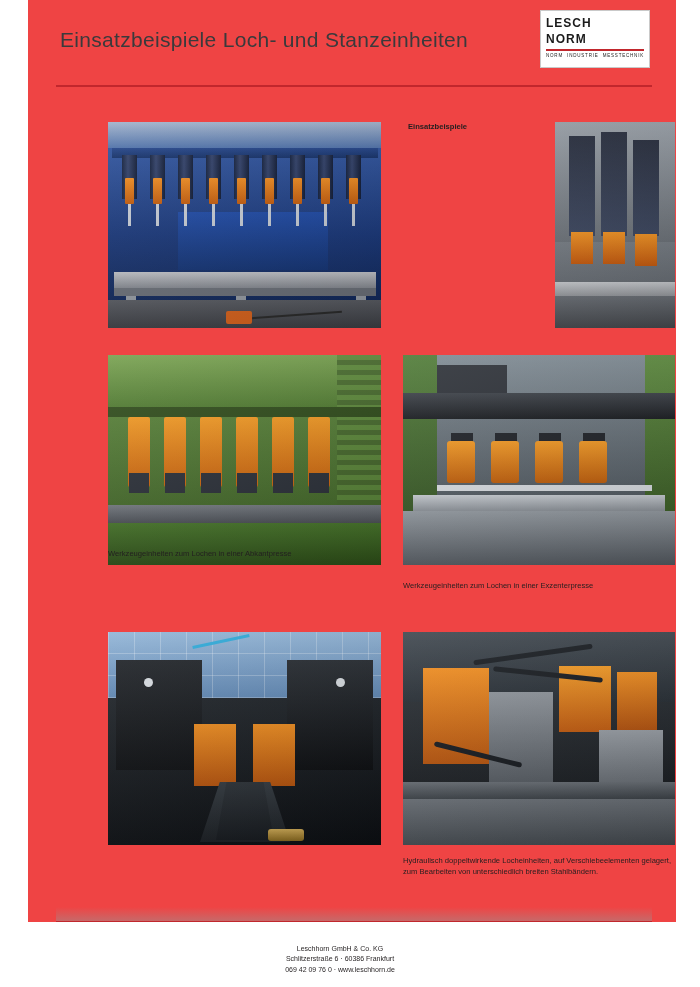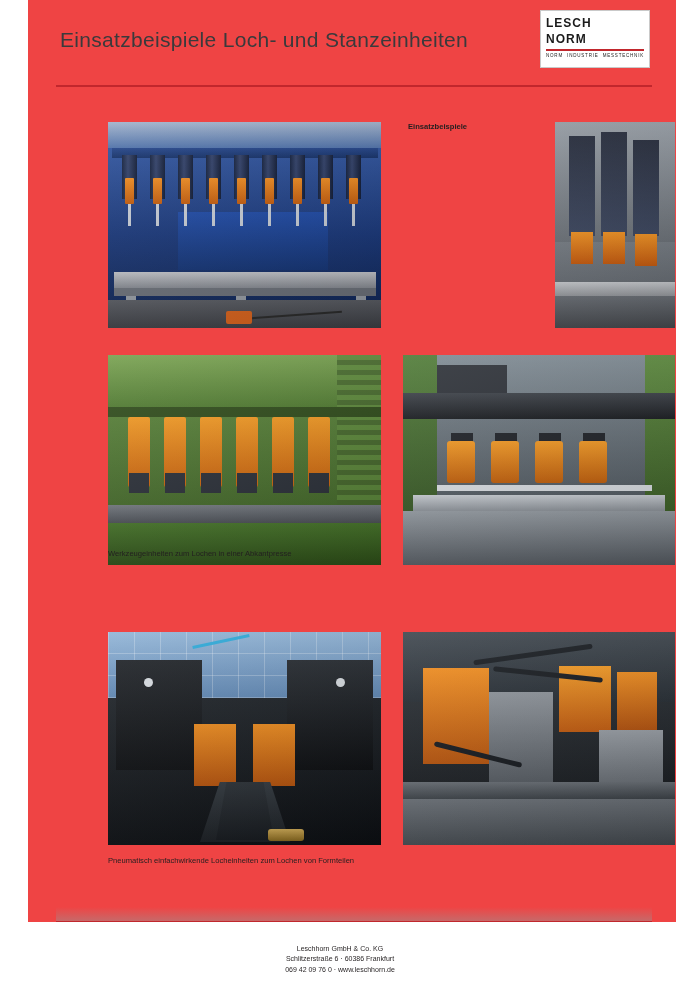--- a/index.html
+++ b/index.html
@@ -369,52 +369,53 @@
       <div class="roll" style="left:88px"></div>
     <div class="rolltop" style="left:136px"></div>
       <div class="roll" style="left:132px"></div>
     <div class="rolltop" style="left:180px"></div>
       <div class="roll" style="left:176px"></div>
     <div class="strip"></div>
     <div class="sheet"></div>
     <div class="deck"></div>
     <div class="shade"></div>
   </div>
+  <div class="caption" style="left:375px;top:580px;width:272px;">Werkzeugeinheiten zum Lochen in einer Exzenterpresse</div>
 
   <div class="photo" id="photo5">
     <div class="sky"></div>
     <div class="skygrid"></div>
     <div class="cablebl"></div>
     <div class="blackL"></div>
     <div class="blackR"></div>
     <div class="dot" style="left:36px;top:46px"></div>
     <div class="dot" style="right:36px;top:46px"></div>
     <div class="orangeL"></div>
     <div class="orangeR"></div>
     <div class="convwide"></div>
     <div class="conv"></div>
     <div class="gold"></div>
     <div class="shade"></div>
   </div>
-  <div class="caption" style="left:80px;top:855px;width:265px;">Pneumatisch einfachwirkende Locheinheiten zum Lochen von Formteilen</div>
 
   <div class="photo" id="photo6">
     <div class="wall"></div>
     <div class="orangeA"></div>
     <div class="orangeB"></div>
     <div class="orangeC"></div>
     <div class="greyA"></div>
     <div class="greyB"></div>
     <div class="hose" style="left:70px;top:20px;width:120px;height:5px;transform:rotate(-8deg)"></div>
     <div class="hose" style="left:90px;top:40px;width:110px;height:5px;transform:rotate(6deg)"></div>
     <div class="hose" style="left:30px;top:120px;width:90px;height:5px;transform:rotate(14deg)"></div>
     <div class="rail"></div>
     <div class="floor"></div>
     <div class="shade"></div>
   </div>
+  <div class="caption" style="left:375px;top:855px;width:272px;">Hydraulisch doppeltwirkende Locheinheiten, auf Verschiebeelementen gelagert, zum Bearbeiten von unterschiedlich breiten Stahlbändern.</div>
 
   <div class="footer-grad"></div>
   <div class="footer-rule"></div>
   <div class="footer-band">
     <div class="footer-text">
       <div>Leschhorn GmbH &amp; Co. KG</div>
       <div>Schlitzerstraße 6 · 60386 Frankfurt</div>
       <div>069 42 09 76 0 · www.leschhorn.de</div>
     </div>
   </div>

